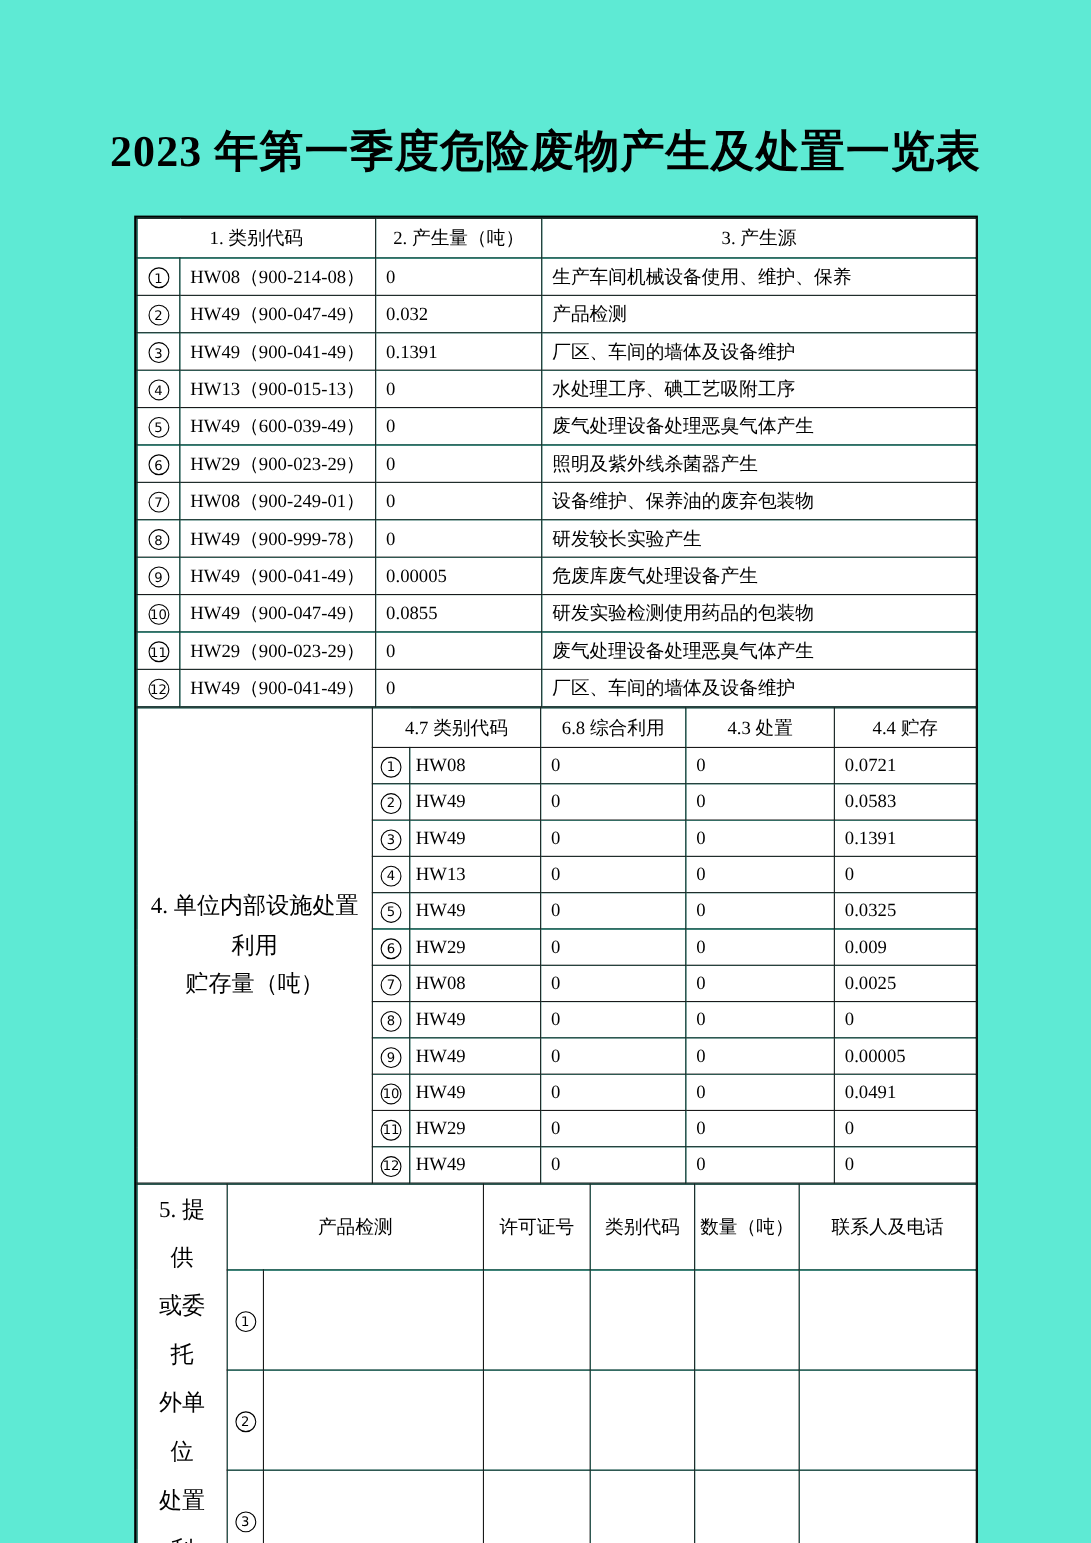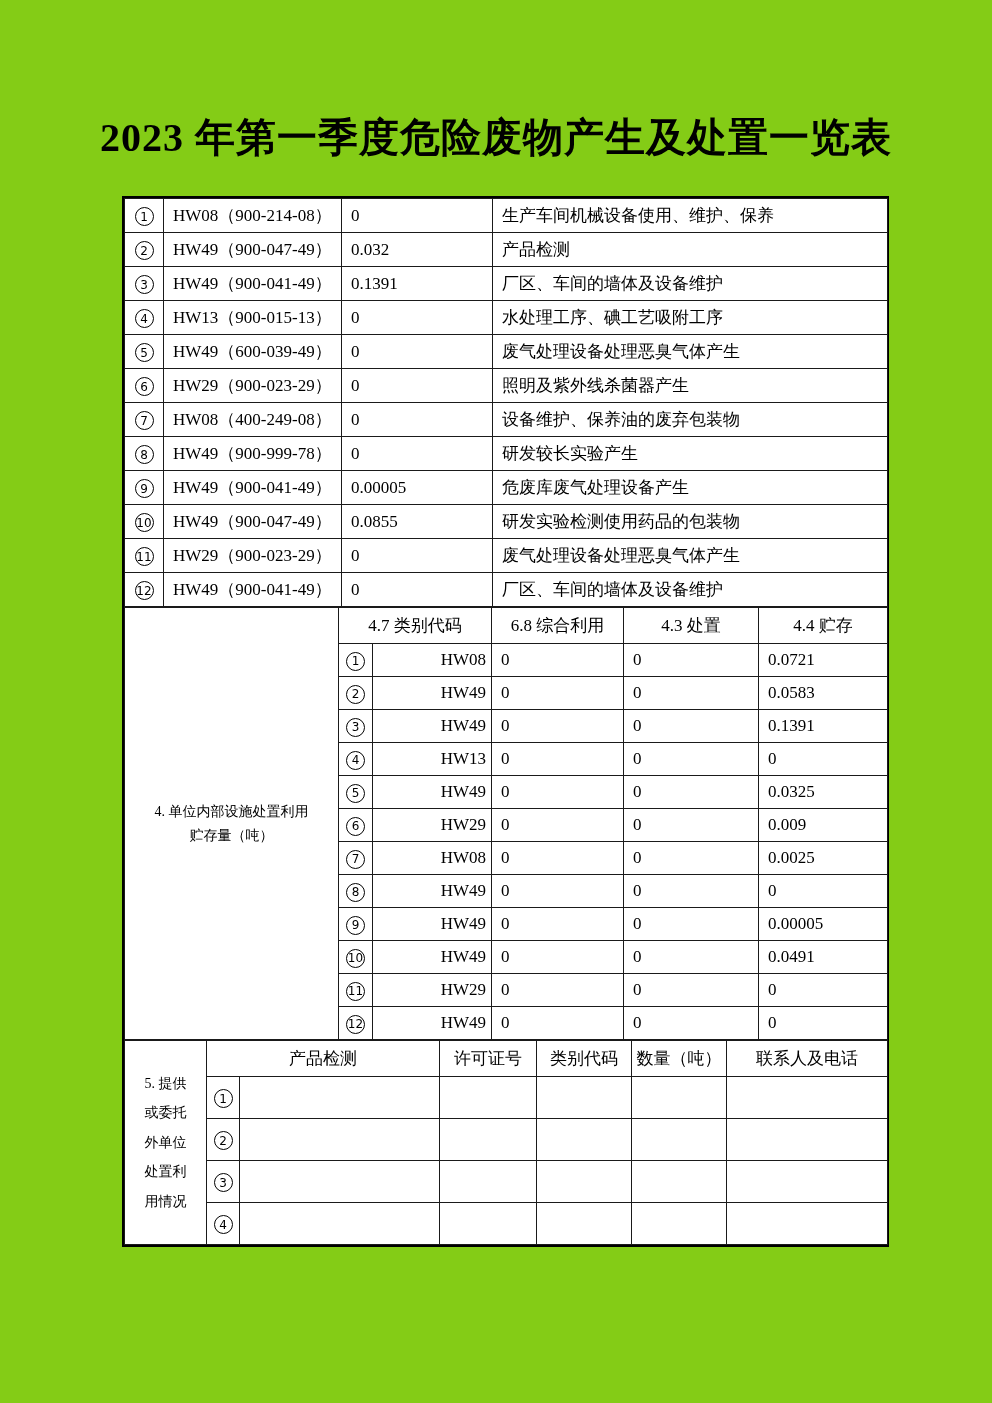--- a/index.html
+++ b/index.html
@@ -1,21 +1,21 @@
 <!DOCTYPE html>
 <html><head>
 <meta charset="utf-8">
 <style>
   html, body { margin: 0; padding: 0; background: #ffffff; }
   body {
     width: 992px; height: 1403px;
     font-family: "Liberation Serif", "DejaVu Serif", serif;
     color: #000;
   }
-  .page { position: relative; width: 992px; height: 1403px; background: #84cc16; overflow: hidden; }
+  .page { position: relative; width: 992px; height: 1403px; background: #5eead4; overflow: hidden; }
   .title {
     position: absolute; top: 110px; left: 0; width: 100%;
     margin: 0; text-align: center;
     font-size: 40px; font-weight: bold; letter-spacing: 1px;
     white-space: nowrap;
   }
   .tables {
     position: absolute; top: 196px; left: 122px; width: 763px;
     border: 2px solid #000;
   }
@@ -26,24 +26,24 @@
     vertical-align: middle;
     padding: 0 5px; overflow: hidden;
     background: #fff;
   }
   tr.hdr td { height: 35px; text-align: center; padding: 0 2px; }
   .t1 tr.row td { height: 33px; }
   .t4 tr.row td { height: 32px; }
   .t5 tr.row td { height: 41px; }
   .c-num { text-align: center; padding: 0; }
   .c-left { text-align: left; padding-left: 9px; }
-  .c-center { text-align: right; }
+  .c-center { text-align: left; }
   .biglabel {
     text-align: center; white-space: pre-line;
-    line-height: 1.7; font-size: 14px;
+    line-height: 1.7; font-size: 21px;
   }
   .t5 .biglabel { line-height: 2.1; padding: 0 12px; }
   .circ {
     display: inline-flex; align-items: center; justify-content: center;
     width: 19px; height: 19px; box-sizing: border-box;
     border: 1.3px solid #000; border-radius: 50%;
     font-size: 12px; line-height: 1;
     font-family: "DejaVu Sans", "Liberation Sans", sans-serif;
   }
 </style>
@@ -57,20 +57,25 @@
   <div class="tables">
 
     <table class="t1">
       <colgroup>
         <col style="width:39px">
           <col style="width:178px">
           <col style="width:151px">
           <col style="width:395px">
       </colgroup>
       <tbody>
+        <tr class="hdr">
+          <td colspan="2">1. 类别代码</td>
+          <td>2. 产生量（吨）</td>
+          <td>3. 产生源</td>
+        </tr>
       <tr class="row">
             <td class="c-num"><span class="circ">1</span></td>
             <td class="c-left">HW08（900-214-08）</td>
             <td class="c-left">0</td>
             <td class="c-left">生产车间机械设备使用、维护、保养</td>
           </tr>
           <tr class="row">
             <td class="c-num"><span class="circ">2</span></td>
             <td class="c-left">HW49（900-047-49）</td>
             <td class="c-left">0.032</td>
@@ -95,21 +100,21 @@
             <td class="c-left">废气处理设备处理恶臭气体产生</td>
           </tr>
           <tr class="row">
             <td class="c-num"><span class="circ">6</span></td>
             <td class="c-left">HW29（900-023-29）</td>
             <td class="c-left">0</td>
             <td class="c-left">照明及紫外线杀菌器产生</td>
           </tr>
           <tr class="row">
             <td class="c-num"><span class="circ">7</span></td>
-            <td class="c-left">HW08（400-249-08）</td>
+            <td class="c-left">HW08（900-249-01）</td>
             <td class="c-left">0</td>
             <td class="c-left">设备维护、保养油的废弃包装物</td>
           </tr>
           <tr class="row">
             <td class="c-num"><span class="circ">8</span></td>
             <td class="c-left">HW49（900-999-78）</td>
             <td class="c-left">0</td>
             <td class="c-left">研发较长实验产生</td>
           </tr>
           <tr class="row">

